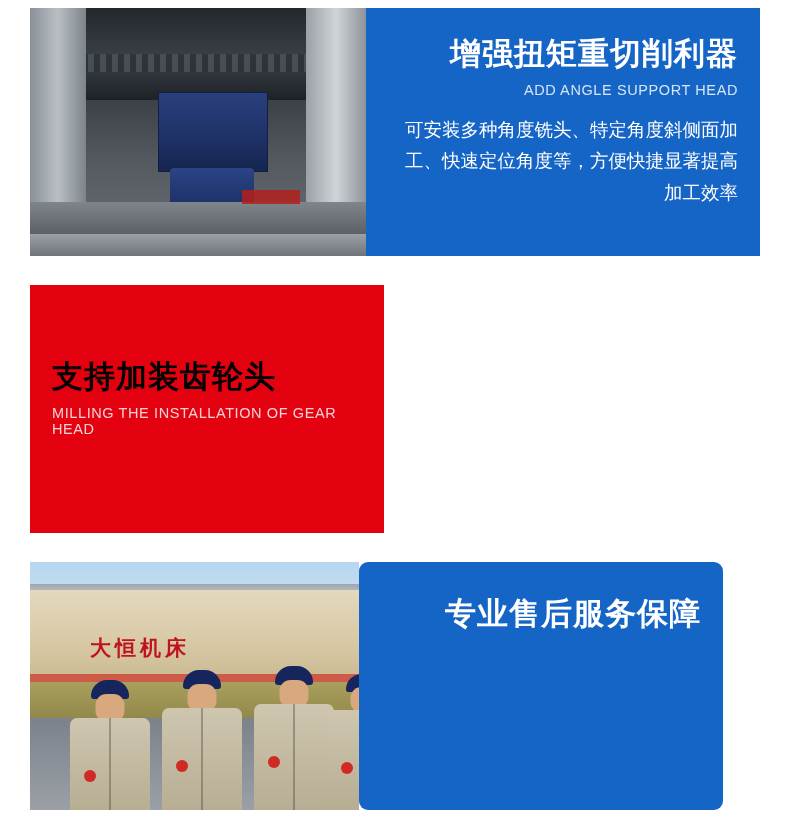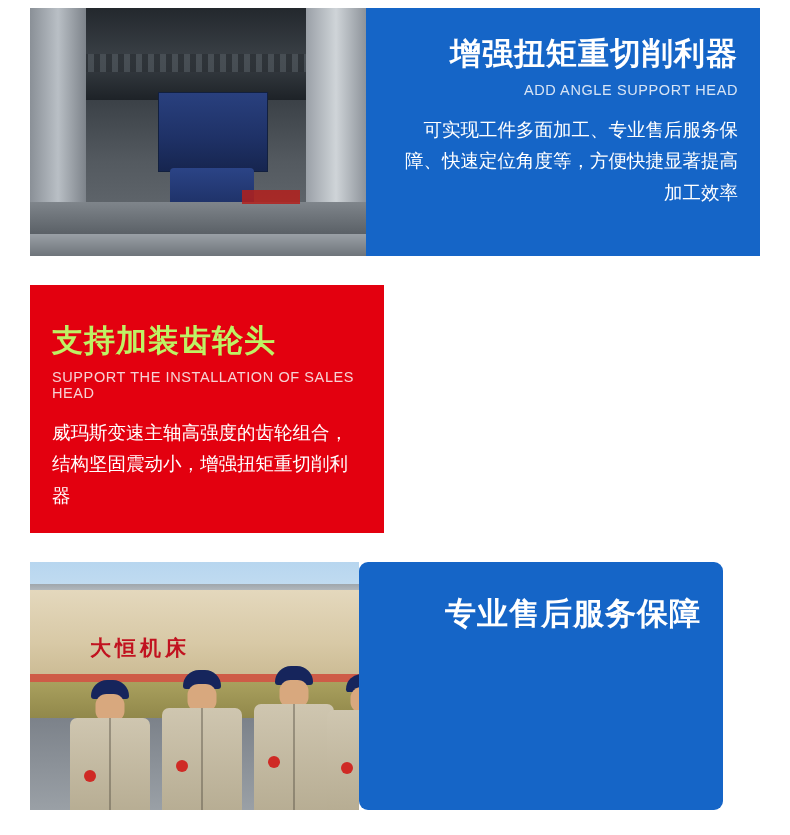--- a/index.html
+++ b/index.html
@@ -45,21 +45,21 @@
     box-sizing: border-box;
   }
   .title-cn {
     font-size: 31px;
     font-weight: bold;
     letter-spacing: 1px;
     line-height: 1.15;
     margin: 0 0 10px 0;
     color: #ffffff;
   }
-  .panel.red .title-cn { color: #bef264; }
+  .panel.red .title-cn { color: #000000; margin-top: 36px; }
   .title-en {
     font-size: 14.5px;
     letter-spacing: 0.6px;
     margin: 0 0 16px 0;
     color: #d7e4f5;
     font-weight: normal;
   }
   .panel.red .title-en { color: #f6d2d4; }
   .body-cn {
     font-size: 18.5px;
@@ -297,31 +297,30 @@
       <div class="ph1-head2"></div>
       <div class="ph1-spindle"></div>
       <div class="ph1-table"></div>
       <div class="ph1-red"></div>
       <div class="ph1-floor"></div>
     </div>
     <div class="panel blue">
       <div class="panel-inner align-right">
         <h2 class="title-cn">增强扭矩重切削利器</h2>
         <div class="title-en">ADD ANGLE SUPPORT HEAD</div>
-        <p class="body-cn">可实现工件多面加工、专业售后服务保障、快速定位角度等，方便快捷显著提高加工效率</p>
+        <p class="body-cn">可安装多种角度铣头、特定角度斜侧面加工、快速定位角度等，方便快捷显著提高加工效率</p>
       </div>
     </div>
   </div>
 
   <div class="section" id="sec2">
     <div class="panel red">
       <div class="panel-inner align-left">
         <h2 class="title-cn">支持加装齿轮头</h2>
-        <div class="title-en">SUPPORT THE INSTALLATION OF SALES HEAD</div>
-        <p class="body-cn">威玛斯变速主轴高强度的齿轮组合，结构坚固震动小，增强扭矩重切削利器</p>
+        <div class="title-en">MILLING THE INSTALLATION OF GEAR HEAD</div>
       </div>
     </div>
   </div>
 
   <div class="section" id="sec3">
     <div class="photo">
       <div class="ph3-sky"></div>
       <div class="ph3-roof"></div>
       <div class="ph3-building">
         <div class="ph3-sign">大恒机床</div>

